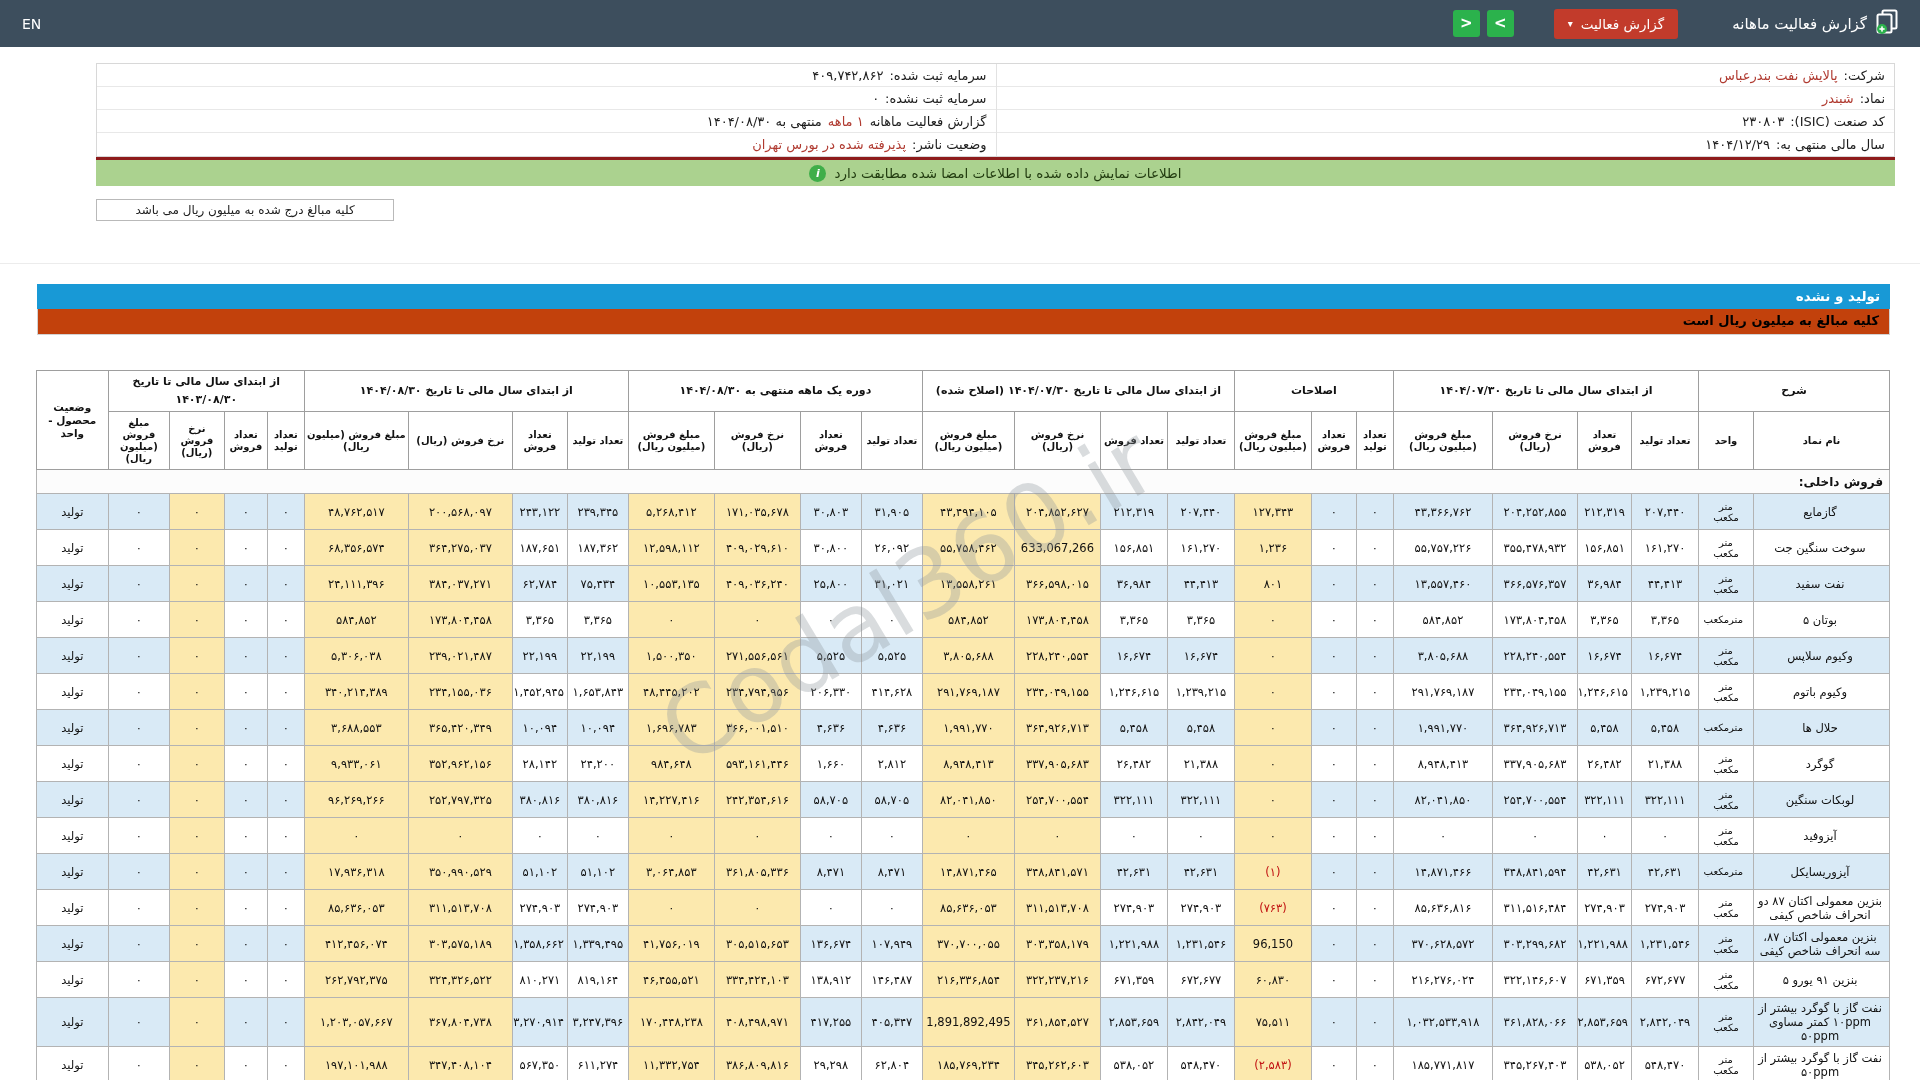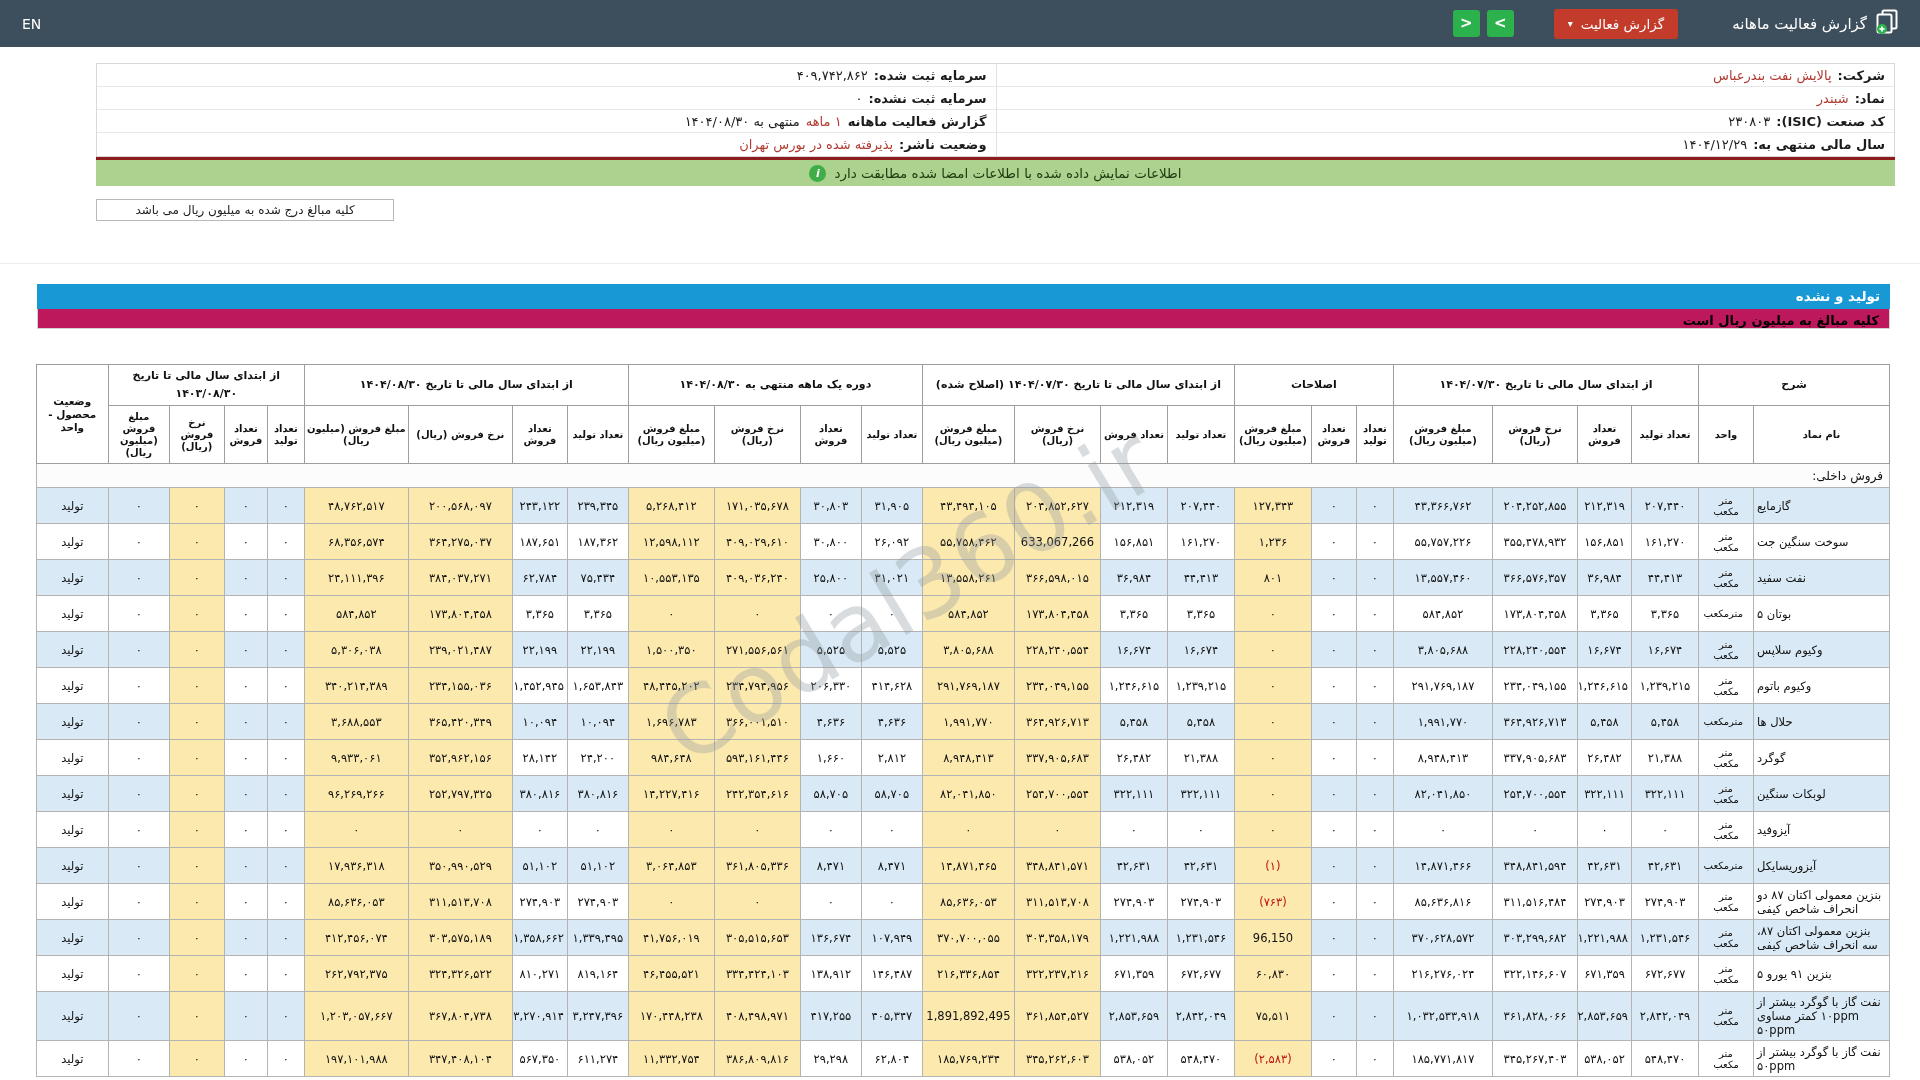--- a/index.html
+++ b/index.html
@@ -15,47 +15,47 @@
   .spacer{flex:1}
   .lang{color:#fff;font-size:14px;text-decoration:none;cursor:pointer}
 
   
   .info{margin:16px 25px 0 96px}
   .info-box{display:flex;border:1px solid #d8d8d8;background:#fff}
   .half{width:50%}
   .half.first{border-left:1px solid #e2e2e2}
   .irow{height:23px;display:flex;align-items:center;padding:0 9px;border-bottom:1px solid #e8e8e8;font-size:13px;gap:6px;white-space:nowrap}
   .half .irow:last-child{border-bottom:none}
-  .lbl{font-weight:bold;color:#1c1c1c}
+  .lbl{font-weight:normal;color:#1c1c1c}
   .val{color:#1c1c1c}
   .red-link{color:var(--link-red,#b03a30);cursor:pointer}
   .red-text{color:var(--link-red,#b03a30)}
 
   .notice{margin:0 25px 0 96px;border-top:3px solid var(--notice-border-red,#8e1c1c);background:var(--notice-green-bg,#abd28f);height:29px;display:flex;align-items:center;justify-content:center;gap:8px;font-size:13.5px;color:#223c10}
   .info-icon{width:17px;height:17px;border-radius:50%;background:#3fae49;color:#fff;font-size:11px;font-weight:bold;display:flex;align-items:center;justify-content:center;font-style:italic;flex:0 0 17px}
 
   .note-box{margin:13px 1526px 0 96px;border:1px solid #b9b9b9;height:22px;line-height:20px;text-align:center;font-size:12px;color:#222;white-space:nowrap}
 
   .divider{margin-top:42px;border-top:1px solid #ececec}
   .sec-bar{margin:20px 30px 0 37px;height:25px;line-height:25px;background:var(--bar-blue,#1899d6);color:#fff;font-size:13.5px;font-weight:bold;padding:0 10px}
-  .sec-sub{margin:0 30px 0 37px;height:20px;line-height:24px;border:1px solid #d2d2d2;border-top:none;font-size:13px;font-weight:bold;padding:0 10px;background:#be185d}
+  .sec-sub{margin:0 30px 0 37px;height:26px;line-height:24px;border:1px solid #d2d2d2;border-top:none;font-size:13px;font-weight:bold;padding:0 10px;background:#c2410c}
 
   
   .pt{margin:35px 30px 0 37px;border-collapse:collapse;table-layout:fixed;width:1853px;background:#fff}
   .pt th{border:1px solid #9e9e9e;background:#fff;font-weight:bold;vertical-align:middle;text-align:center;padding:2px;color:#111}
   .pt th.grp{font-size:11px;height:26px;line-height:18px}
   .pt th.sub{font-size:10px;line-height:12px;height:58px}
   .pt th.status-h{font-size:10.5px;line-height:13px}
   .pt td{border:1px solid #b3b3b3;font-size:11.5px;text-align:center;vertical-align:middle;padding:3px;height:36px;line-height:14px;background:#fff;color:#111;overflow:hidden}
   .pt tr.stripe td{background:var(--row-stripe-blue,#d9eaf6)}
   .pt td.yel{background:var(--cell-yellow,#fce9ae) !important}
-  .pt td.pname{text-align:left;padding-right:6px;line-height:14px}
+  .pt td.pname{text-align:center;padding-right:6px;line-height:14px}
   .pt td.unit{font-size:10px;line-height:11px;padding:3px 10px}
   .pt td.neg{color:var(--negative-red,#c11111)}
-  .pt tr.section-row td{text-align:right;font-weight:normal;font-size:12px;height:24px;background:#fcfcfc;padding-right:6px}
+  .pt tr.section-row td{text-align:right;font-weight:bold;font-size:12px;height:24px;background:#fcfcfc;padding-right:6px}
 
   .watermark{position:absolute;left:630px;top:540px;transform:rotate(-31deg);font-size:95px;color:#8f979d;opacity:.33;letter-spacing:1px;direction:ltr;pointer-events:none;z-index:5;white-space:nowrap}
 </style>
 </head>
 <body>
 
 <div class="navbar">
   <div class="brand">
     <span>
       <svg width="22" height="26" viewBox="0 0 22 26">

